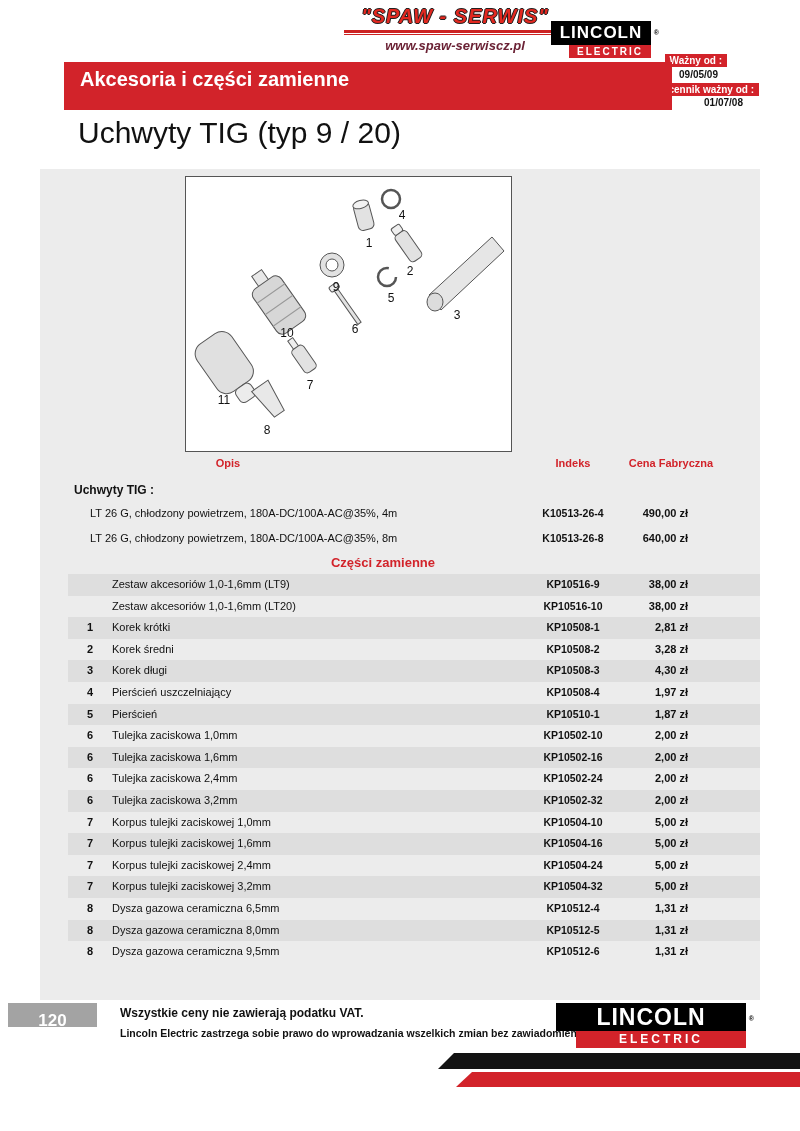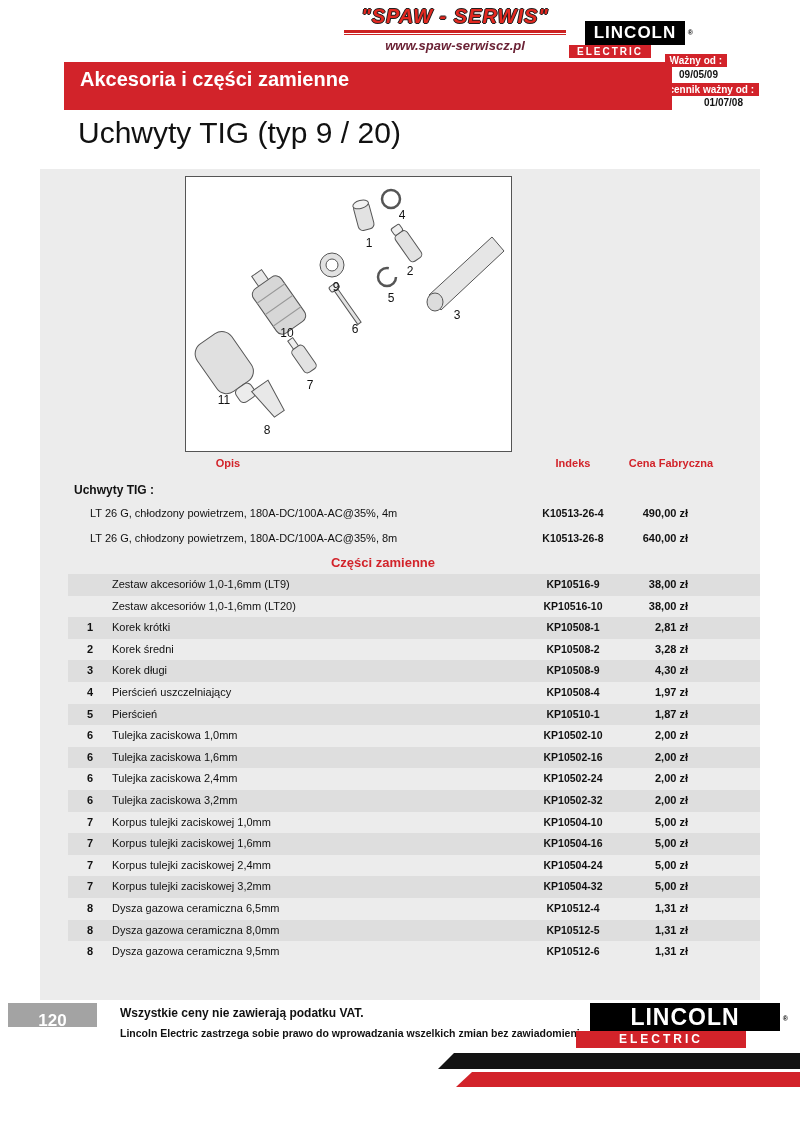--- a/index.html
+++ b/index.html
@@ -12,21 +12,21 @@
   
   .spaw { position:absolute; left:330px; top:5px; width:250px; text-align:center; }
   .spaw-title { color:#e22820; font-weight:bold; font-style:italic; font-size:20px; letter-spacing:1px;
     text-shadow:1px 0 #222,-1px 0 #222,0 1px #222,0 -1px #222; }
   .spaw-rule  { height:3px; background:#c22; margin:2px 14px 1px; }
   .spaw-rule2 { height:1px; background:#c22; margin:0 14px 3px; }
   .spaw-url { color:#6b2235; font-weight:bold; font-style:italic; font-size:13px; cursor:pointer; }
 
   
   .lincoln { position:absolute; }
-  .lincoln .black { position:relative; background:#000; color:#fff; font-weight:bold; text-align:center; letter-spacing:1px;margin-left:34px; }
+  .lincoln .black { position:relative; background:#000; color:#fff; font-weight:bold; text-align:center; letter-spacing:1px; }
   .lincoln .reg { position:absolute; font-size:7px; color:#000; }
   .lincoln .electric { background:#d2232a; color:#fff; font-weight:bold; text-align:center; }
   .lincoln-top { left:551px; top:21px; }
   .lincoln-top .black { width:100px; height:24px; line-height:24px; font-size:17px; }
   .lincoln-top .reg { right:-9px; top:0; }
   .lincoln-top .electric { margin-left:18px; width:82px; height:13px; line-height:13px; font-size:10px; letter-spacing:2px; }
   .lincoln-bottom { left:556px; top:1003px; }
   .lincoln-bottom .black { width:190px; height:28px; line-height:28px; font-size:23px; }
   .lincoln-bottom .reg { right:-9px; top:2px; }
   .lincoln-bottom .electric { margin-left:20px; width:170px; height:17px; line-height:17px; font-size:12px; letter-spacing:3px; }
@@ -219,21 +219,21 @@
         <div class="row">
     <div class="c-no">2</div>
     <div class="c-opis">Korek średni</div>
     <div class="c-idx">KP10508-2</div>
     <div class="c-price">3,28 zł</div>
     <div class="c-pad"></div>
   </div>
         <div class="row alt">
     <div class="c-no">3</div>
     <div class="c-opis">Korek długi</div>
-    <div class="c-idx">KP10508-9</div>
+    <div class="c-idx">KP10508-3</div>
     <div class="c-price">4,30 zł</div>
     <div class="c-pad"></div>
   </div>
         <div class="row">
     <div class="c-no">4</div>
     <div class="c-opis">Pierścień uszczelniający</div>
     <div class="c-idx">KP10508-4</div>
     <div class="c-price">1,97 zł</div>
     <div class="c-pad"></div>
   </div>

